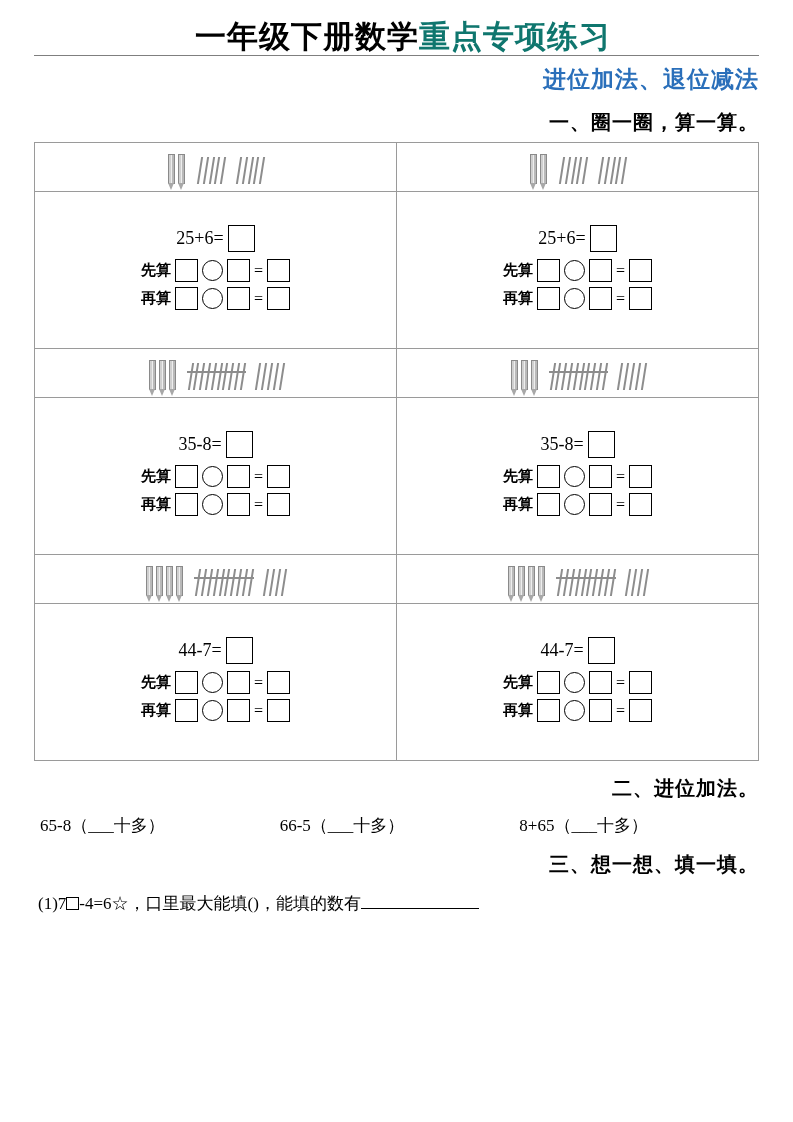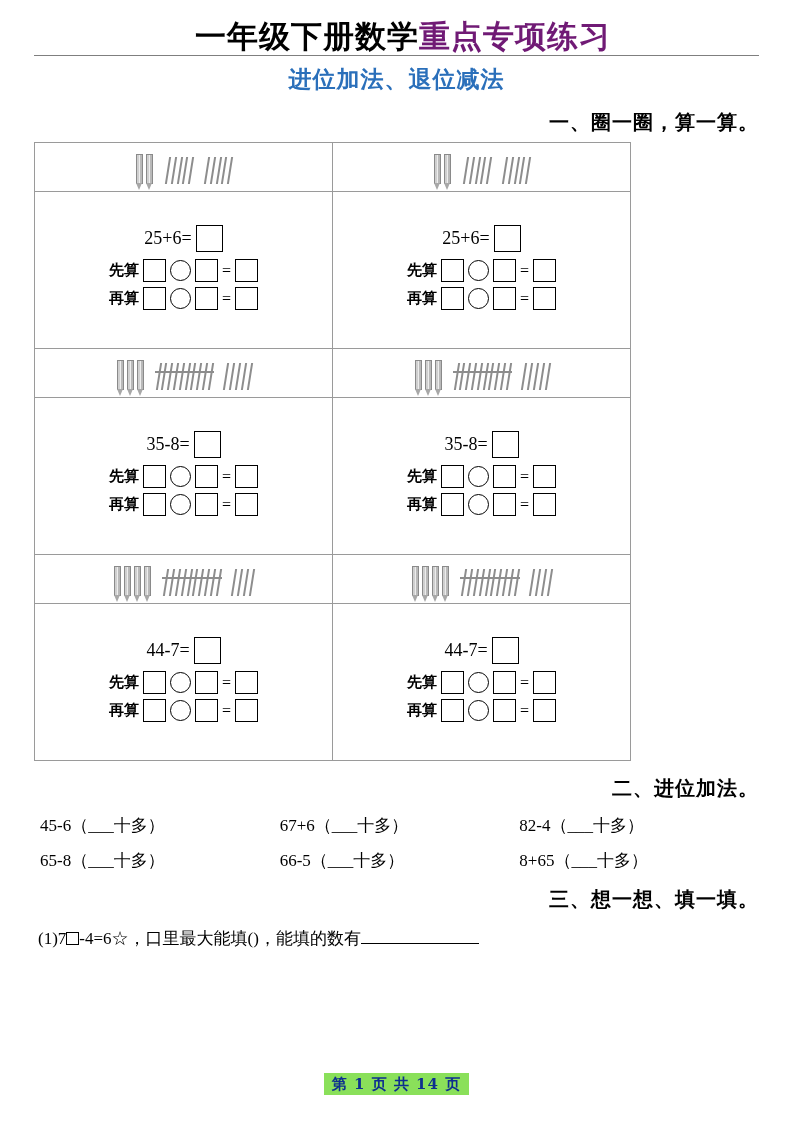--- a/index.html
+++ b/index.html
@@ -32,41 +32,41 @@
   .title-line {
     text-align: center;
     font-size: 31px;
     font-weight: bold;
     font-family: "DejaVu Serif", serif;
     letter-spacing: 1px;
     padding-top: 16px;
     white-space: nowrap;
   }
   .title-black { color: #000000; margin-left: 13px; }
-  .title-red { color: #701a75; }
+  .title-red { color: #0f766e; }
   .subtitle {
-    text-align: center;
+    text-align: right;
     font-size: 23px;
     font-weight: bold;
     font-family: "DejaVu Serif", serif;
     color: #2a6fba;
     margin-top: 6px;
     letter-spacing: 1px;
   }
   .section-head {
     font-size: 20px;
     font-weight: bold;
     font-family: "DejaVu Serif", serif;
     margin: 14px 0 6px 0;
     letter-spacing: 1px;
     text-align: right;
   }
   
   table.grid {
-    width: 597px;
+    width: 725px;
     border-collapse: collapse;
     table-layout: fixed;
   }
   table.grid td {
     border: 1px solid #9a9a9a;
     vertical-align: middle;
   }
   td.pic {
     height: 40px;
     padding: 4px 0;
@@ -529,33 +529,25 @@
           <span class="box"></span>
         </div>
       </td>
     </tr>
   </tbody>
     </table>
 
   <div class="section-head">二、进位加法。</div>
 
   <div class="fill-row">
-    <div class="fill-item">45-6（___十多）</div>
-    <div class="fill-item">67+6（___十多）</div>
-    <div class="fill-item">82-4（___十多）</div>
-  </div>
-  <div class="fill-row">
     <div class="fill-item">65-8（___十多）</div>
     <div class="fill-item">66-5（___十多）</div>
     <div class="fill-item">8+65（___十多）</div>
   </div>
 
   <div class="section-head">三、想一想、填一填。</div>
 
   <div class="q-line">
     <span>(1)7</span><span class="sq"></span><span>-4=6☆，口里最大能填(</span><span>)，能填的数有</span><span class="ul"></span>
   </div>
 
-  <div class="footer">
-    <span>第 1 页 共 14 页</span>
-  </div>
 
 </div>
 
 </body></html>

